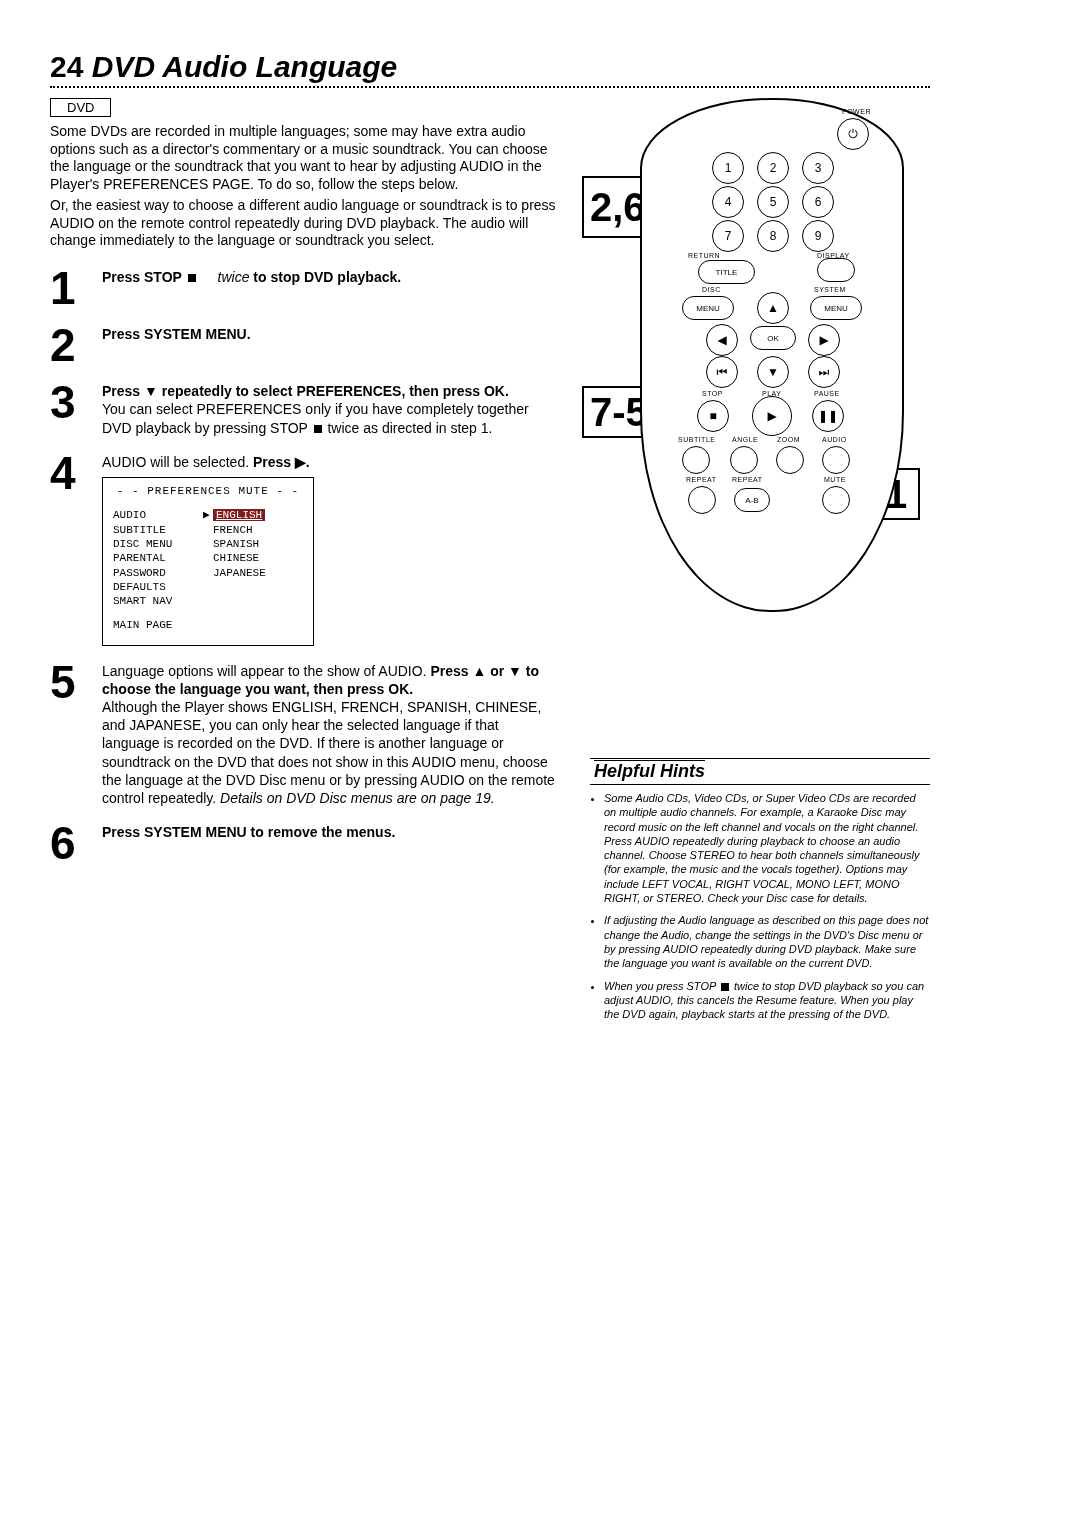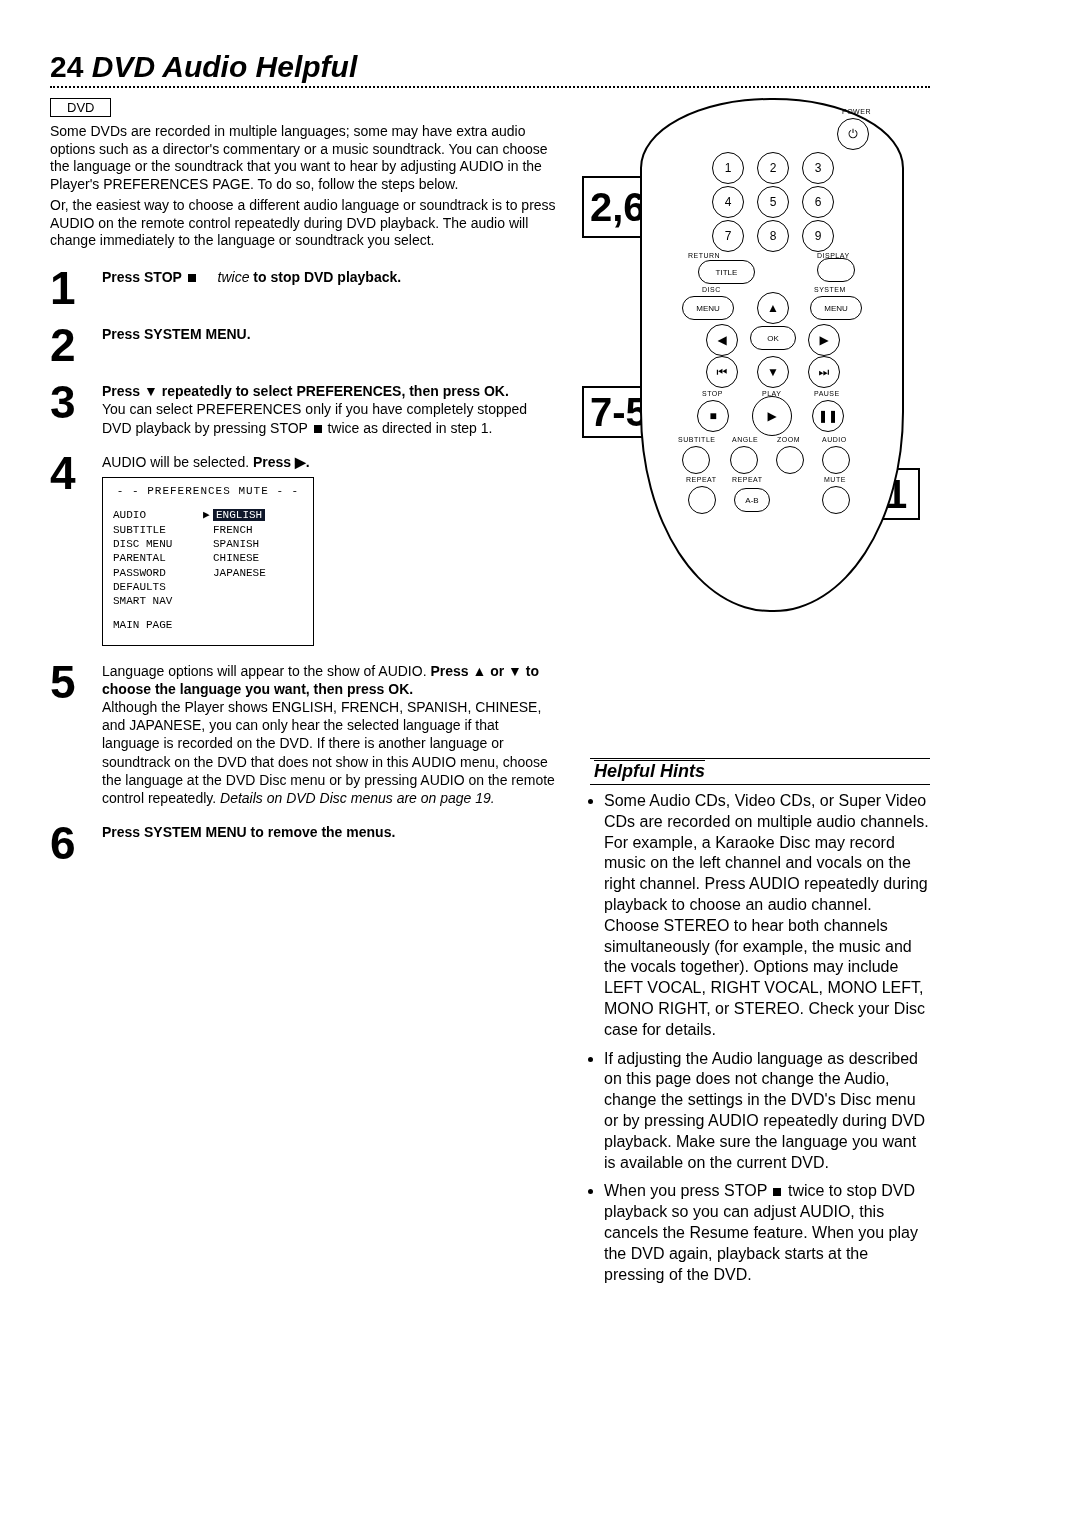--- a/index.html
+++ b/index.html
@@ -55,21 +55,21 @@
     border: 1px solid #000;
     margin-top: 6px;
     font-family: "Courier New", monospace;
     font-size: 11px;
   }
   .osd-title { text-align: center; padding: 6px 4px 10px; letter-spacing: 1px; }
   .osd-body { padding: 0 10px 12px; }
   .osd-row { display: flex; }
   .osd-left { width: 90px; }
   .osd-right { flex:1; }
-  .osd .sel { background:#0f172a; color:#fff; padding:0 3px; }
+  .osd .sel { background:#7f1d1d; color:#fff; padding:0 3px;text-decoration:underline; }
   .osd .ptr { display:inline-block; width:10px; }
   .osd-gap { height:10px; }
   
   .remote-wrap { position: relative; width: 330px; height: 520px; }
   .remote {
     position: absolute; left: 50px; top: 0;
     width: 260px; height: 510px;
     border: 2px solid #000;
     border-radius: 130px / 60px;
     border-top-left-radius: 130px 70px;
@@ -101,30 +101,30 @@
   }
   
   .hints { margin-top: 140px; }
   .hints-title {
     font-family: "Gill Sans", "Trebuchet MS", sans-serif;
     font-style: italic; font-weight: bold; font-size: 18px;
     border-top:1px solid #000; border-bottom:1px solid #000;
     padding:2px 4px; margin-bottom:6px;
     text-decoration-line: overline;
   }
-  .hints ul { margin:0; padding-left:14px; font-size:16px; line-height:1.3;}
+  .hints ul { margin:0; padding-left:14px; font-style:italic; font-size:11px; line-height:1.3;}
   .hints li { margin-bottom:8px; }
   .stop-icon { display:inline-block; width:8px; height:8px; background:#000; vertical-align:middle; margin:0 2px;}
 </style>
 </head>
 <body>
 
 <h1 class="page-title">
   <span class="page-num">24</span>
-  <span>DVD Audio Helpful</span>
+  <span>DVD Audio Language</span>
 </h1>
 <hr class="dotted">
 
 <div class="cols">
   <div class="left">
     <div class="dvd-tag">DVD</div>
     <div class="intro">
       <p>Some DVDs are recorded in multiple languages; some may have extra audio options such as a director's commentary or a music soundtrack. You can choose the language or the soundtrack that you want to hear by adjusting AUDIO in the Player's PREFERENCES PAGE. To do so, follow the steps below.</p>
       <p>Or, the easiest way to choose a different audio language or soundtrack is to press AUDIO on the remote control repeatedly during DVD playback. The audio will change immediately to the language or soundtrack you select.</p>
     </div>
@@ -140,21 +140,21 @@
 
       <div class="step">
         <div class="step-num">2</div>
         <div class="step-body"><b>Press SYSTEM MENU.</b></div>
       </div>
 
       <div class="step">
         <div class="step-num">3</div>
         <div class="step-body">
           <b>Press ▼ repeatedly to select PREFERENCES, then press OK.</b><br>
-          <span>You can select PREFERENCES only if you have completely stopped DVD playback by pressing STOP </span><span class="stop-icon"></span><span> twice as directed in step 1.</span>
+          <span>You can select PREFERENCES only if you have completely together DVD playback by pressing STOP </span><span class="stop-icon"></span><span> twice as directed in step 1.</span>
         </div>
       </div>
 
       <div class="step">
         <div class="step-num">4</div>
         <div class="step-body">
           <span>AUDIO will be selected. </span><b>Press ▶.</b>
           <div class="osd">
             <div class="osd-title">- -  PREFERENCES MUTE  - -</div>
             <div class="osd-body">

